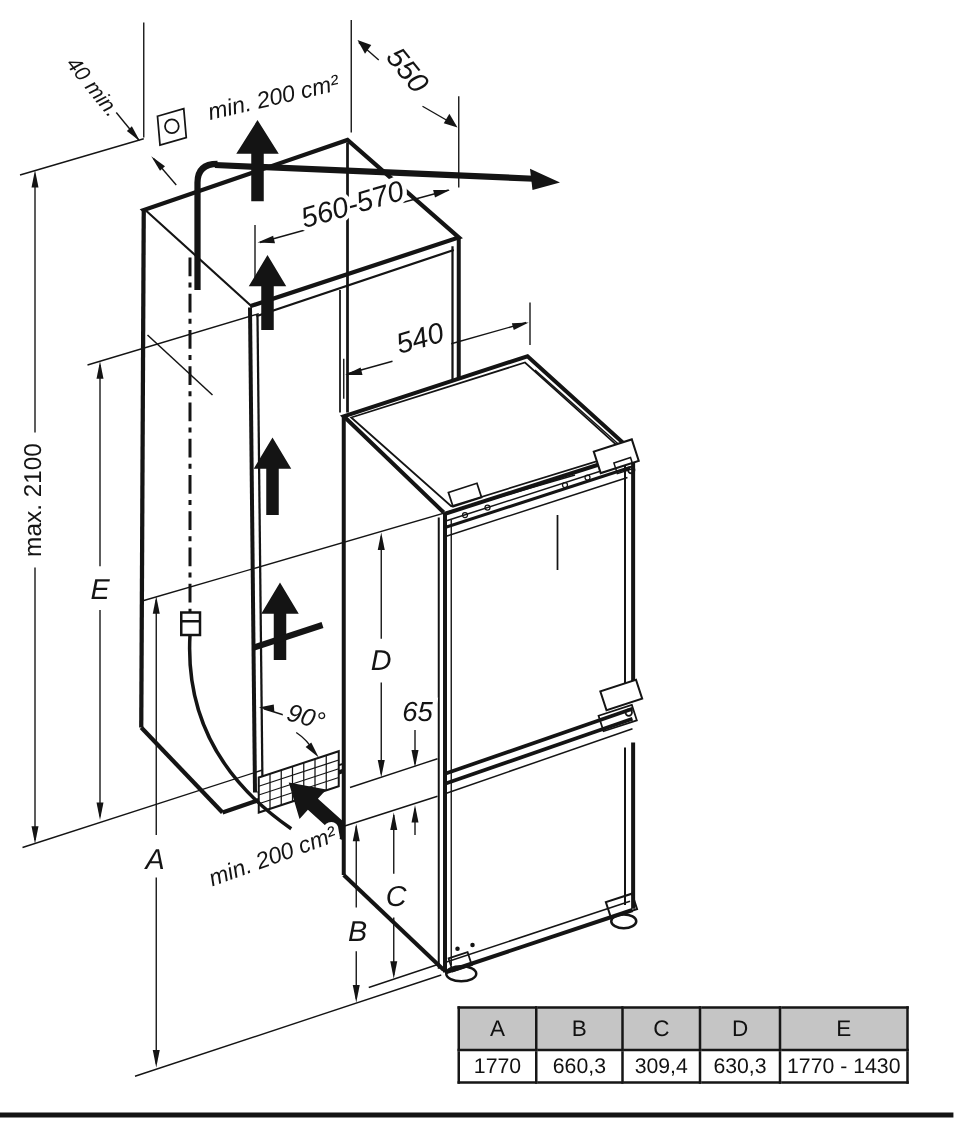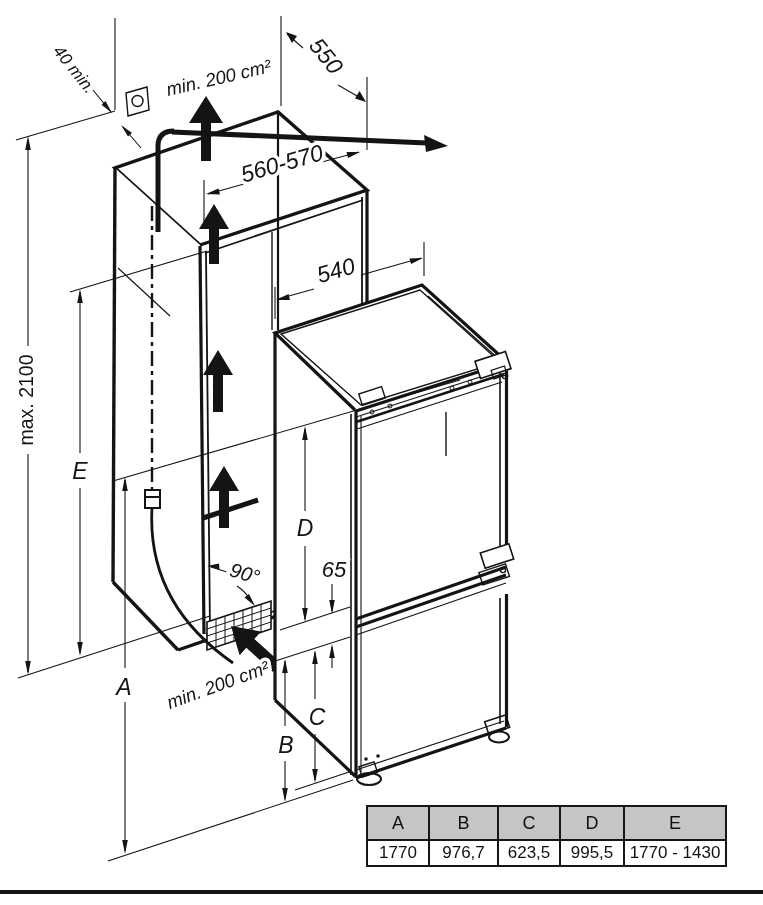--- a/index.html
+++ b/index.html
@@ -302,22 +302,22 @@
     <tbody>
         <tr style="background:#c5c5c5;">
       <th>A</th>
       <th>B</th>
       <th>C</th>
       <th>D</th>
       <th>E</th>
     </tr>
     <tr>
       <td>1770</td>
-      <td>976,7</td>
-      <td>623,5</td>
-      <td>995,5</td>
+      <td>660,3</td>
+      <td>309,4</td>
+      <td>630,3</td>
       <td>1770 - 1430</td>
     </tr>
   </tbody>
     </table>
 
   <div class="rule"></div>
 </div>
 
 </body></html>

